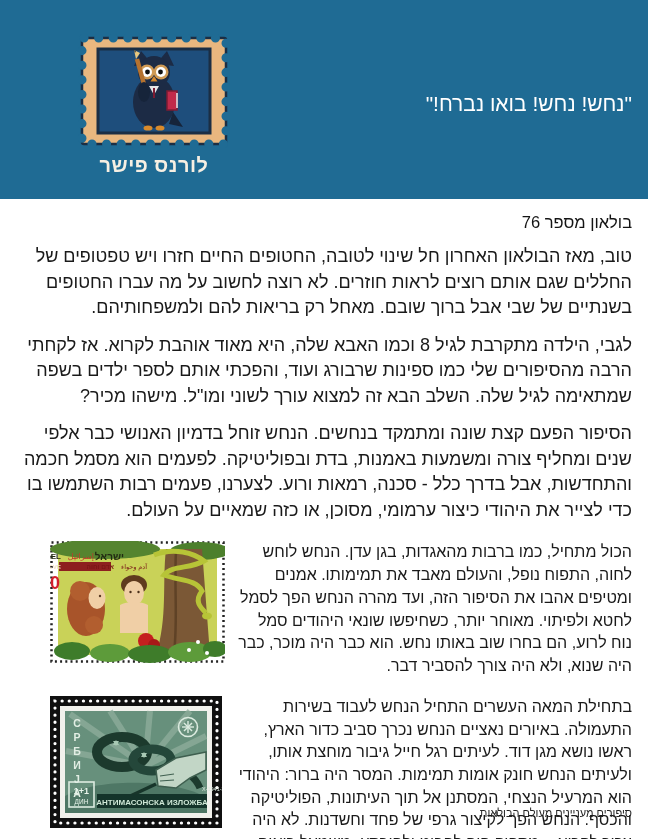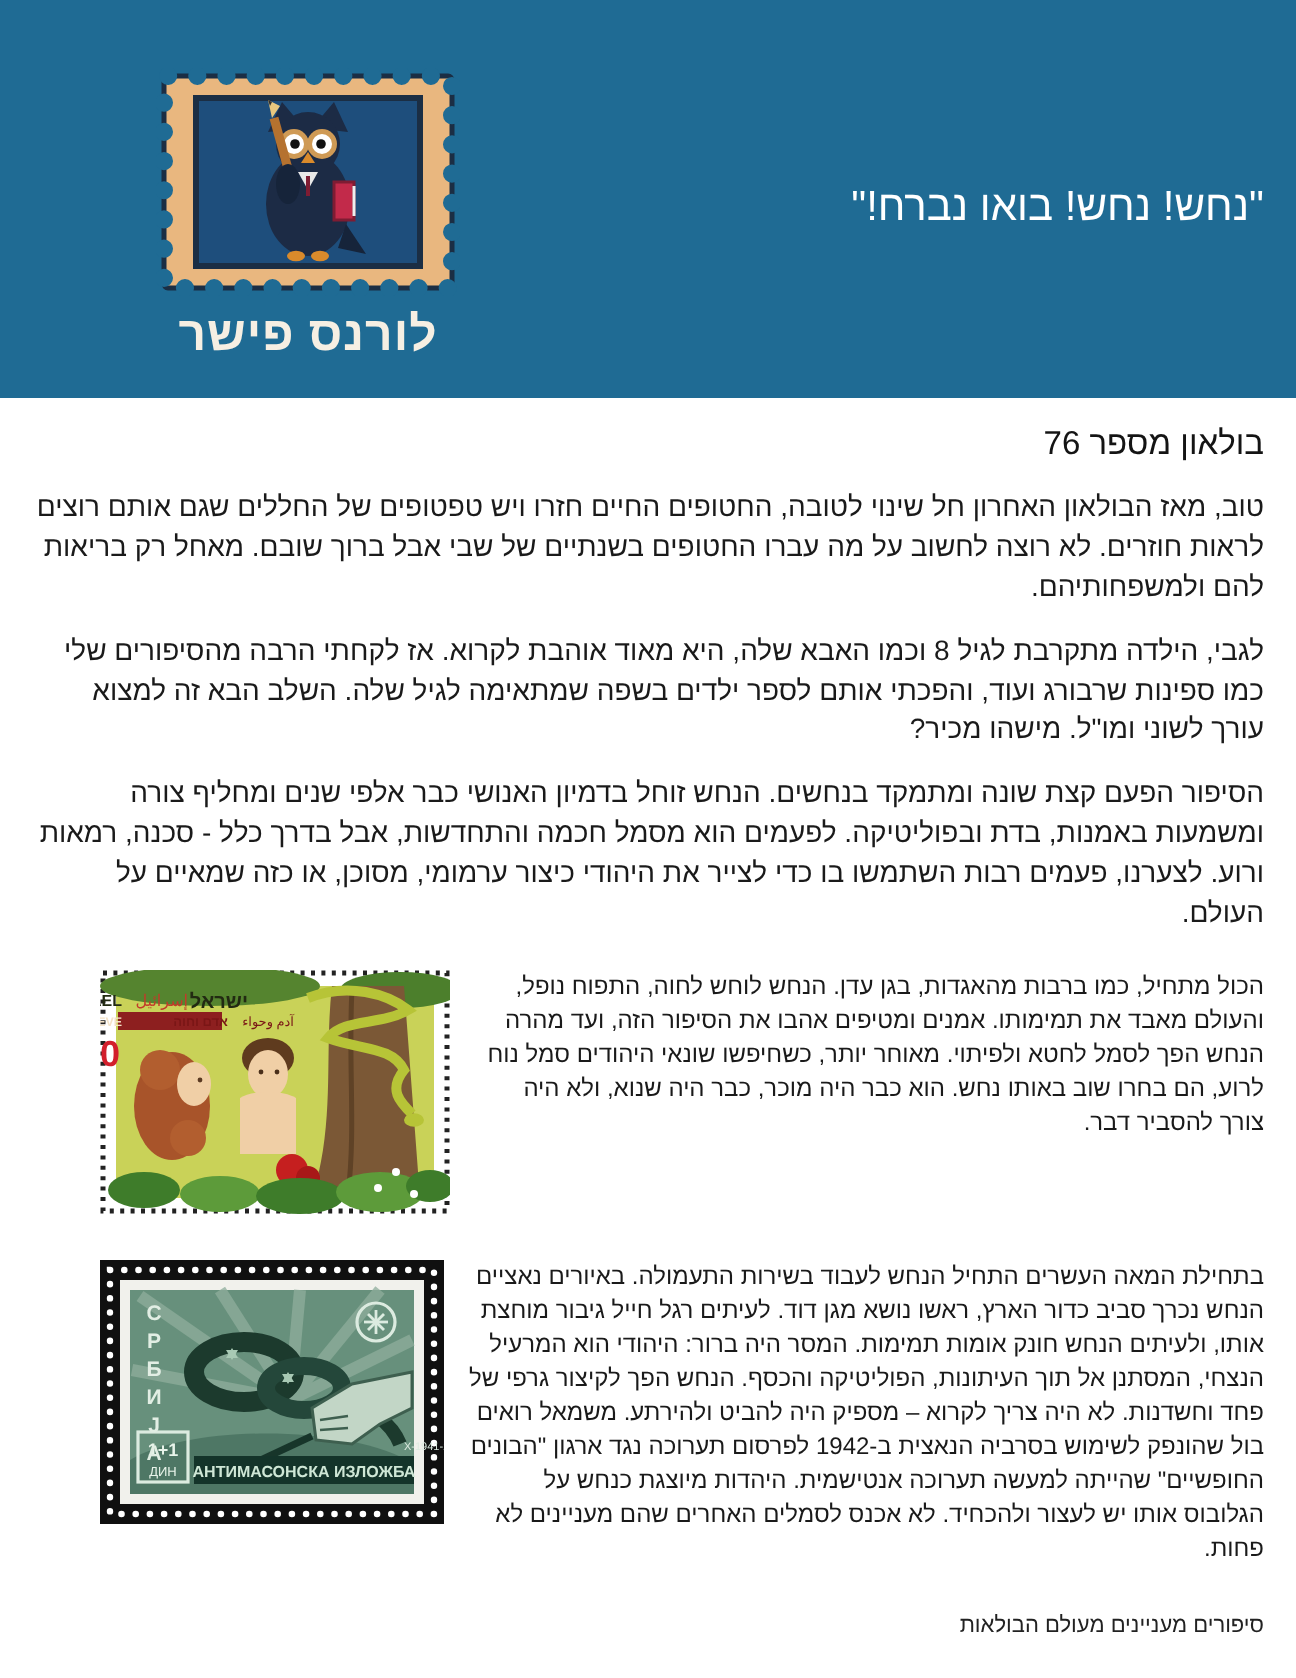--- a/index.html
+++ b/index.html
@@ -6,34 +6,34 @@
   .page {
     position:relative; width:648px; height:839px; overflow:hidden;
     background:#ffffff; font-family:"Liberation Sans", sans-serif;
     color:#1a1a1a; direction:rtl;
   }
   
   .header { position:relative; width:100%; height:199px; background:#1f6b94; }
   .logo-block { position:absolute; left:78px; top:34px; width:152px; text-align:center; cursor:pointer; }
   .logo-stamp { display:block; width:152px; height:114px; }
   .brand-name {
-    margin-top:6px; font-size:24px; font-weight:bold; color:#f6efe3;
+    margin-top:6px; font-size:20px; font-weight:bold; color:#f6efe3;
     letter-spacing:.5px; white-space:nowrap;
   }
   .header-title {
     position:absolute; top:92px; right:16px; color:#ffffff;
     font-size:21px; white-space:nowrap;
   }
   
   .content { padding:0 16px; }
   .article-heading { margin:14px 0 6px 0; font-size:16.5px; font-weight:normal; color:#141414; text-align:right; }
-  .para { margin:12px 0 0 0; font-size:14px; line-height:1.42; text-align:right; }
+  .para { margin:12px 0 0 0; font-size:18px; line-height:1.42; text-align:right; }
   
   .section { display:flex; align-items:flex-start; gap:12px; margin-top:18px; padding-left:0; }
-  .section-text { flex:1 1 auto; font-size:12px; line-height:1.42; text-align:right; }
+  .section-text { flex:1 1 auto; font-size:16px; line-height:1.42; text-align:right; }
   .stamp-wrap { position:relative; flex:0 0 auto; margin-left:34px; }
   .section-2 { margin-top:18px; }
   .srbija {
     position:absolute; left:21px; top:21px; height:78px;
     writing-mode:vertical-rl; text-orientation:upright;
     color:#e2eee4; font-weight:bold; font-size:10.5px; letter-spacing:2px;
     direction:ltr; pointer-events:none;
   }
   
   .footer-note {

